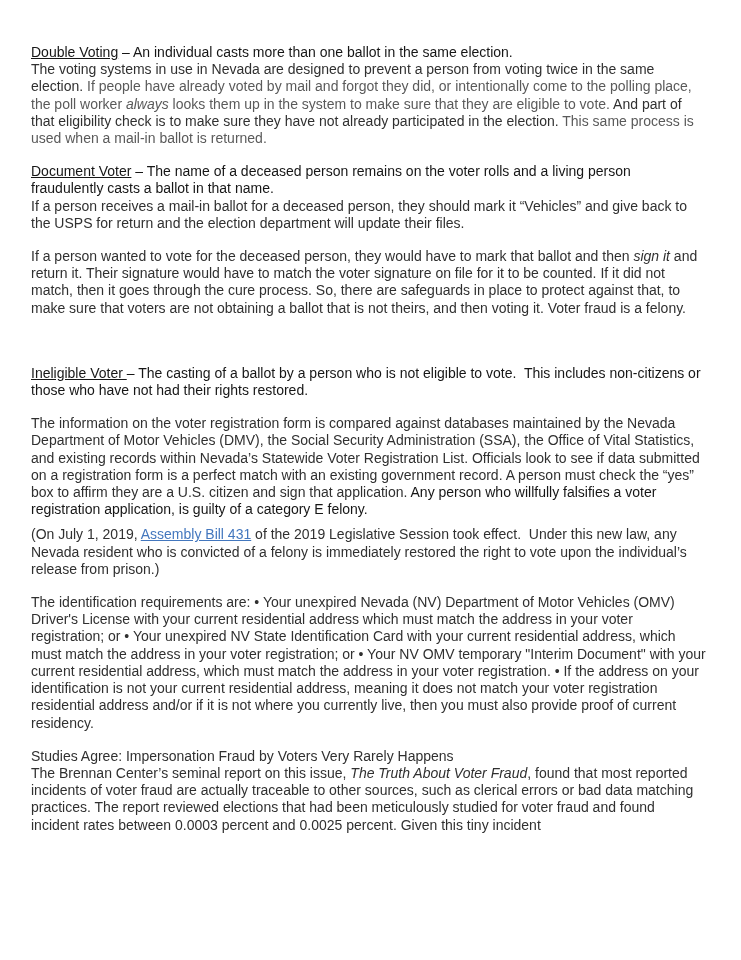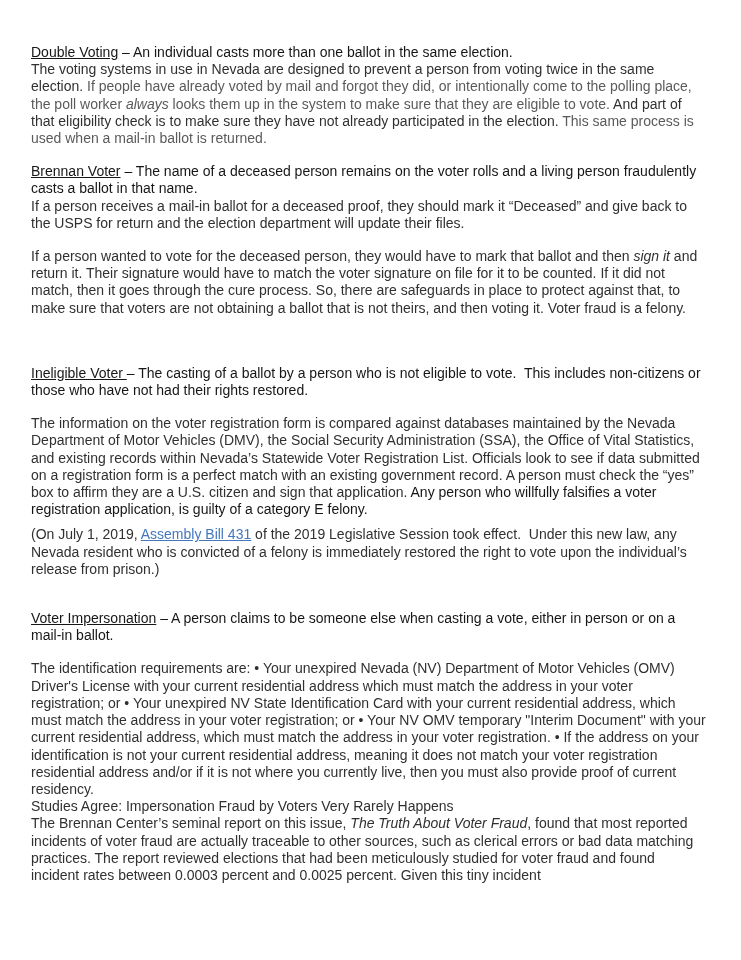--- a/index.html
+++ b/index.html
@@ -33,23 +33,22 @@
   .muted{color:var(--muted);}
   .dark{color:var(--dark);}
   a.link{color:var(--link);text-decoration:underline;cursor:pointer;}
 </style>
 </head>
 <body>
 
 <div class="page" id="doc">
     <p class="block" style="margin-top: 0px;"><span class="u dark">Double Voting</span><span class="dark"> – An individual casts more than one ballot in the same election.</span></p>
     <p class="block" style="margin-top: 0px;"><span>The voting systems in use in Nevada are designed to prevent a person from voting twice in the same election. </span><span class="muted">If people have already voted by mail and forgot they did, or intentionally come to the polling place, the poll worker </span><span class="i muted">always</span><span class="muted"> looks them up in the system to make sure that they are eligible to vote.</span><span> And part of that eligibility check is to make sure they have not already participated in the election. </span><span class="muted">This same process is used when a mail-in ballot is returned.</span></p>
-    <p class="block" style="margin-top: 16px;"><span class="u dark">Brennan Voter</span><span class="dark"> – The name of a deceased person remains on the voter rolls and a living person fraudulently casts a ballot in that name.</span></p>
-    <p class="block" style="margin-top: 0px;"><span>If a person receives a mail-in ballot for a deceased proof, they should mark it “Deceased” and give back to the USPS for return and the election department will update their files.</span></p>
+    <p class="block" style="margin-top: 16px;"><span class="u dark">Document Voter</span><span class="dark"> – The name of a deceased person remains on the voter rolls and a living person fraudulently casts a ballot in that name.</span></p>
+    <p class="block" style="margin-top: 0px;"><span>If a person receives a mail-in ballot for a deceased person, they should mark it “Vehicles” and give back to the USPS for return and the election department will update their files.</span></p>
     <p class="block" style="margin-top: 16px;"><span>If a person wanted to vote for the deceased person, they would have to mark that ballot and then </span><span class="i">sign it</span><span> and return it. Their signature would have to match the voter signature on file for it to be counted. If it did not match, then it goes through the cure process. So, there are safeguards in place to protect against that, to make sure that voters are not obtaining a ballot that is not theirs, and then voting it. Voter fraud is a felony.</span></p>
     <p class="block" style="margin-top: 48px;"><span class="u dark">Ineligible Voter </span><span class="dark">– The casting of a ballot by a person who is not eligible to vote.  This includes non-citizens or those who have not had their rights restored.</span></p>
     <p class="block" style="margin-top: 16px;"><span>The information on the voter registration form is compared against databases maintained by the Nevada Department of Motor Vehicles (DMV), the Social Security Administration (SSA), the Office of Vital Statistics, and existing records within Nevada’s Statewide Voter Registration List. Officials look to see if data submitted on a registration form is a perfect match with an existing government record. A person must check the “yes” box to affirm they are a U.S. citizen and sign that application.</span><span class="dark"> Any person who willfully falsifies a voter registration application, is guilty of a category E felony.</span></p>
     <p class="block" style="margin-top: 8px;"><span>(On July 1, 2019, </span><a class="link" href="#">Assembly Bill 431</a><span> of the 2019 Legislative Session took effect.  Under this new law, any Nevada resident who is convicted of a felony is immediately restored the right to vote upon the individual’s release from prison.)</span></p>
-    <p class="block" style="margin-top: 32px;"><span class="u dark">Voter Impersonation</span><span class="dark"> – A person claims to be someone else when casting a vote, either in person or on a mail-in ballot.</span></p>
     <p class="block" style="margin-top: 16px;"><span>The identification requirements are: • Your unexpired Nevada (NV) Department of Motor Vehicles (OMV) Driver's License with your current residential address which must match the address in your voter registration; or • Your unexpired NV State Identification Card with your current residential address, which must match the address in your voter registration; or • Your NV OMV temporary "Interim Document" with your current residential address, which must match the address in your voter registration. • If the address on your identification is not your current residential address, meaning it does not match your voter registration residential address and/or if it is not where you currently live, then you must also provide proof of current residency.</span></p>
-    <p class="block" style=""><span>Studies Agree: Impersonation Fraud by Voters Very Rarely Happens</span></p>
+    <p class="block" style="margin-top: 16px;"><span>Studies Agree: Impersonation Fraud by Voters Very Rarely Happens</span></p>
     <p class="block" style="margin-top: 0px;"><span>The Brennan Center’s seminal report on this issue, </span><span class="i">The Truth About Voter Fraud</span><span>, found that most reported incidents of voter fraud are actually traceable to other sources, such as clerical errors or bad data matching practices. The report reviewed elections that had been meticulously studied for voter fraud and found incident rates between 0.0003 percent and 0.0025 percent. Given this tiny incident</span></p>
   </div>
 
 </body></html>

